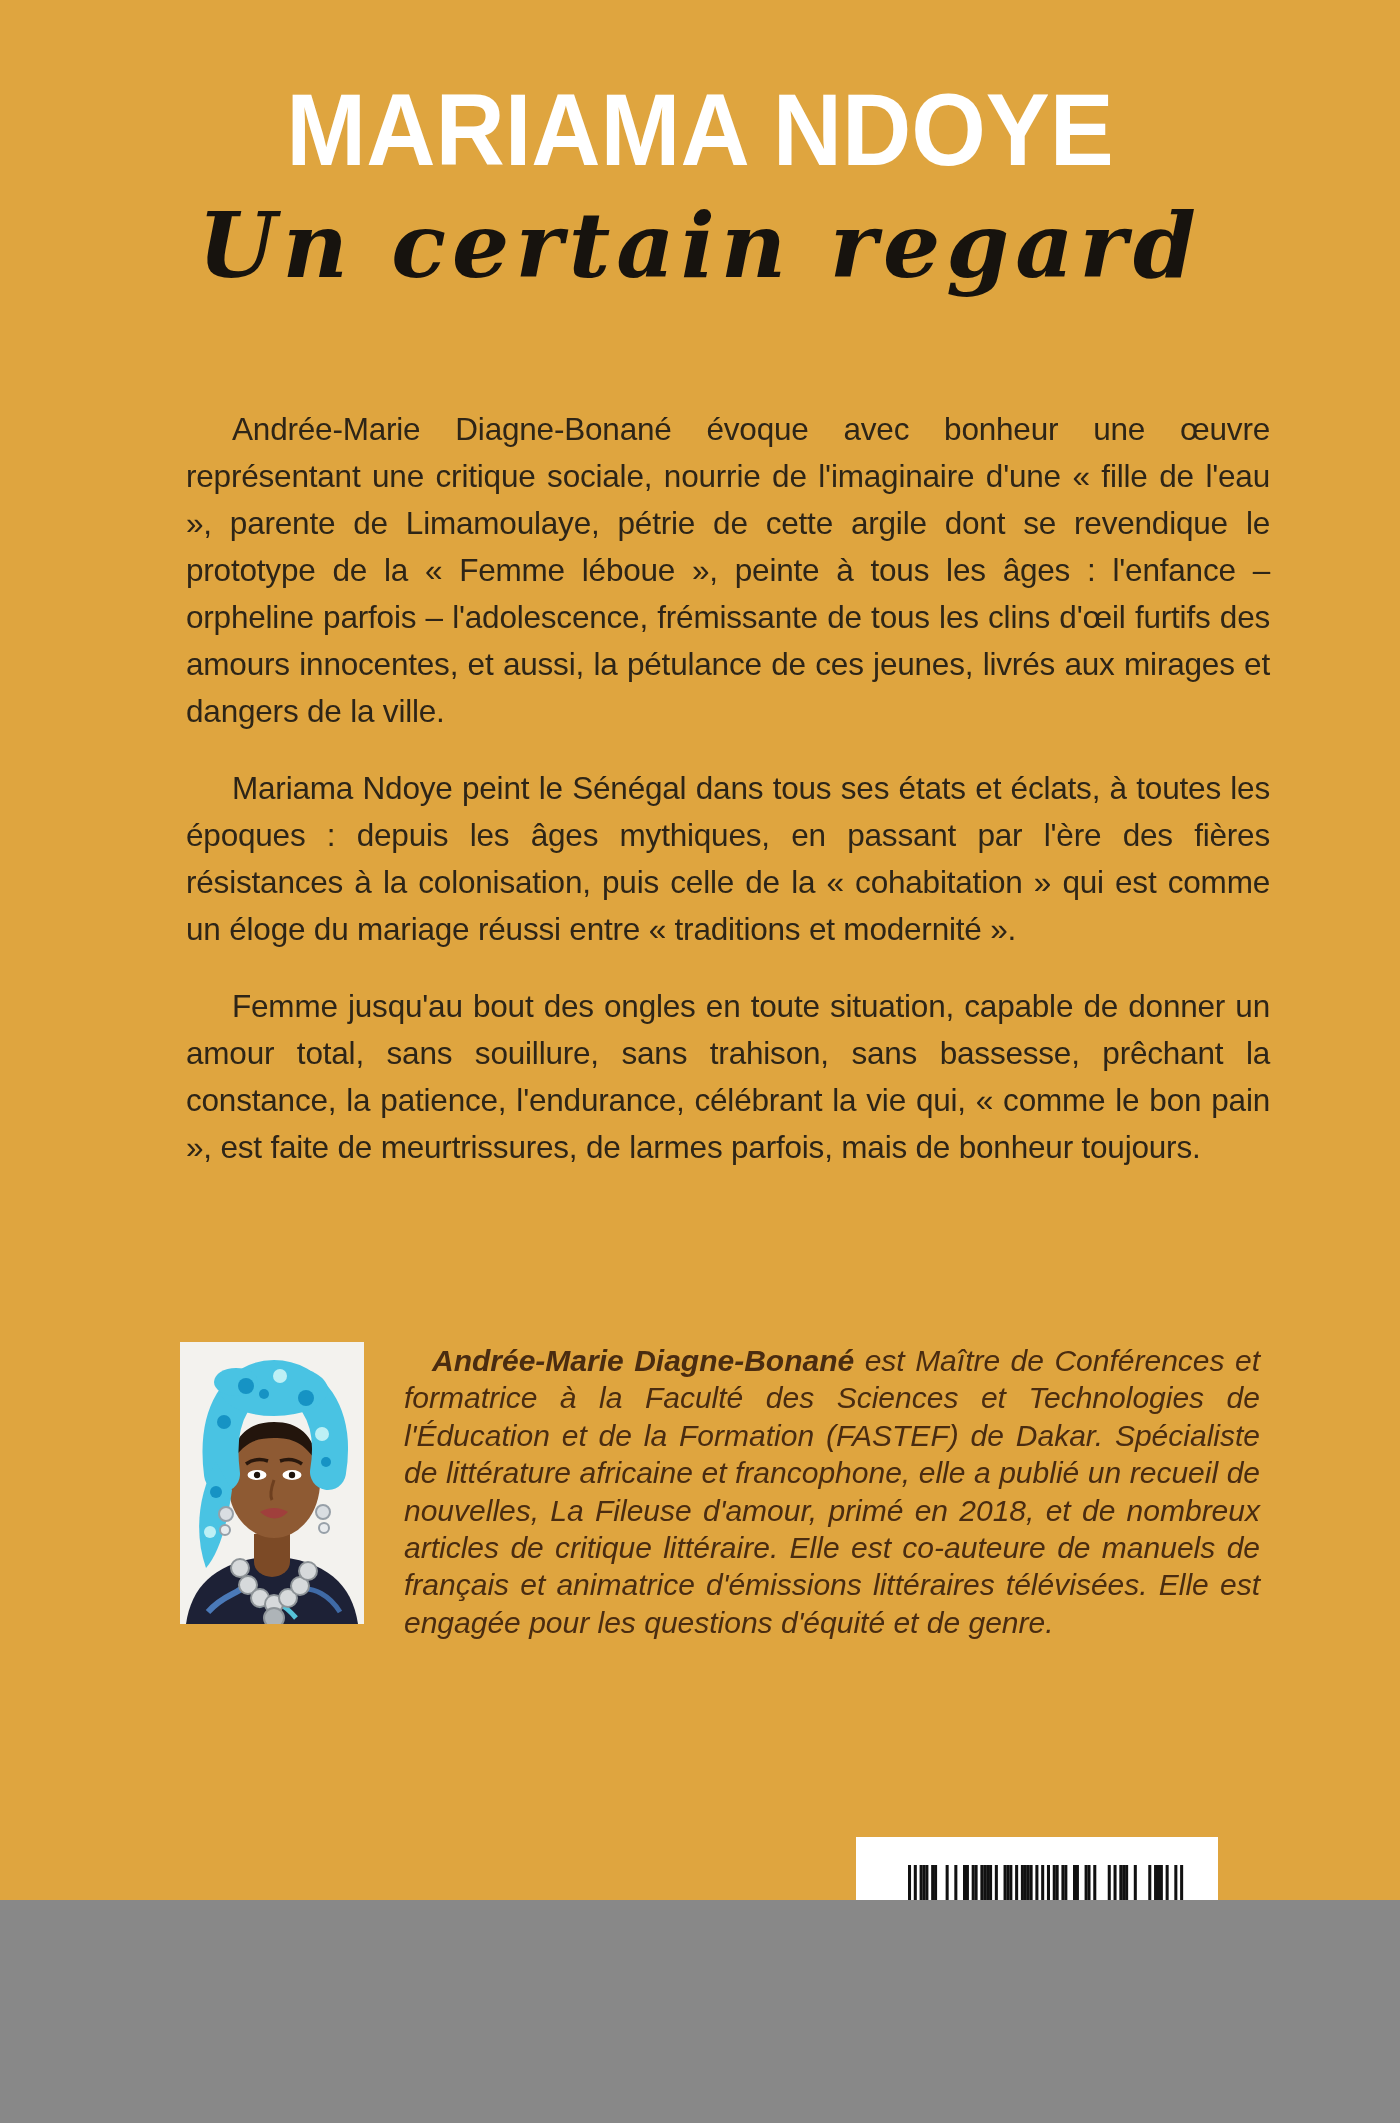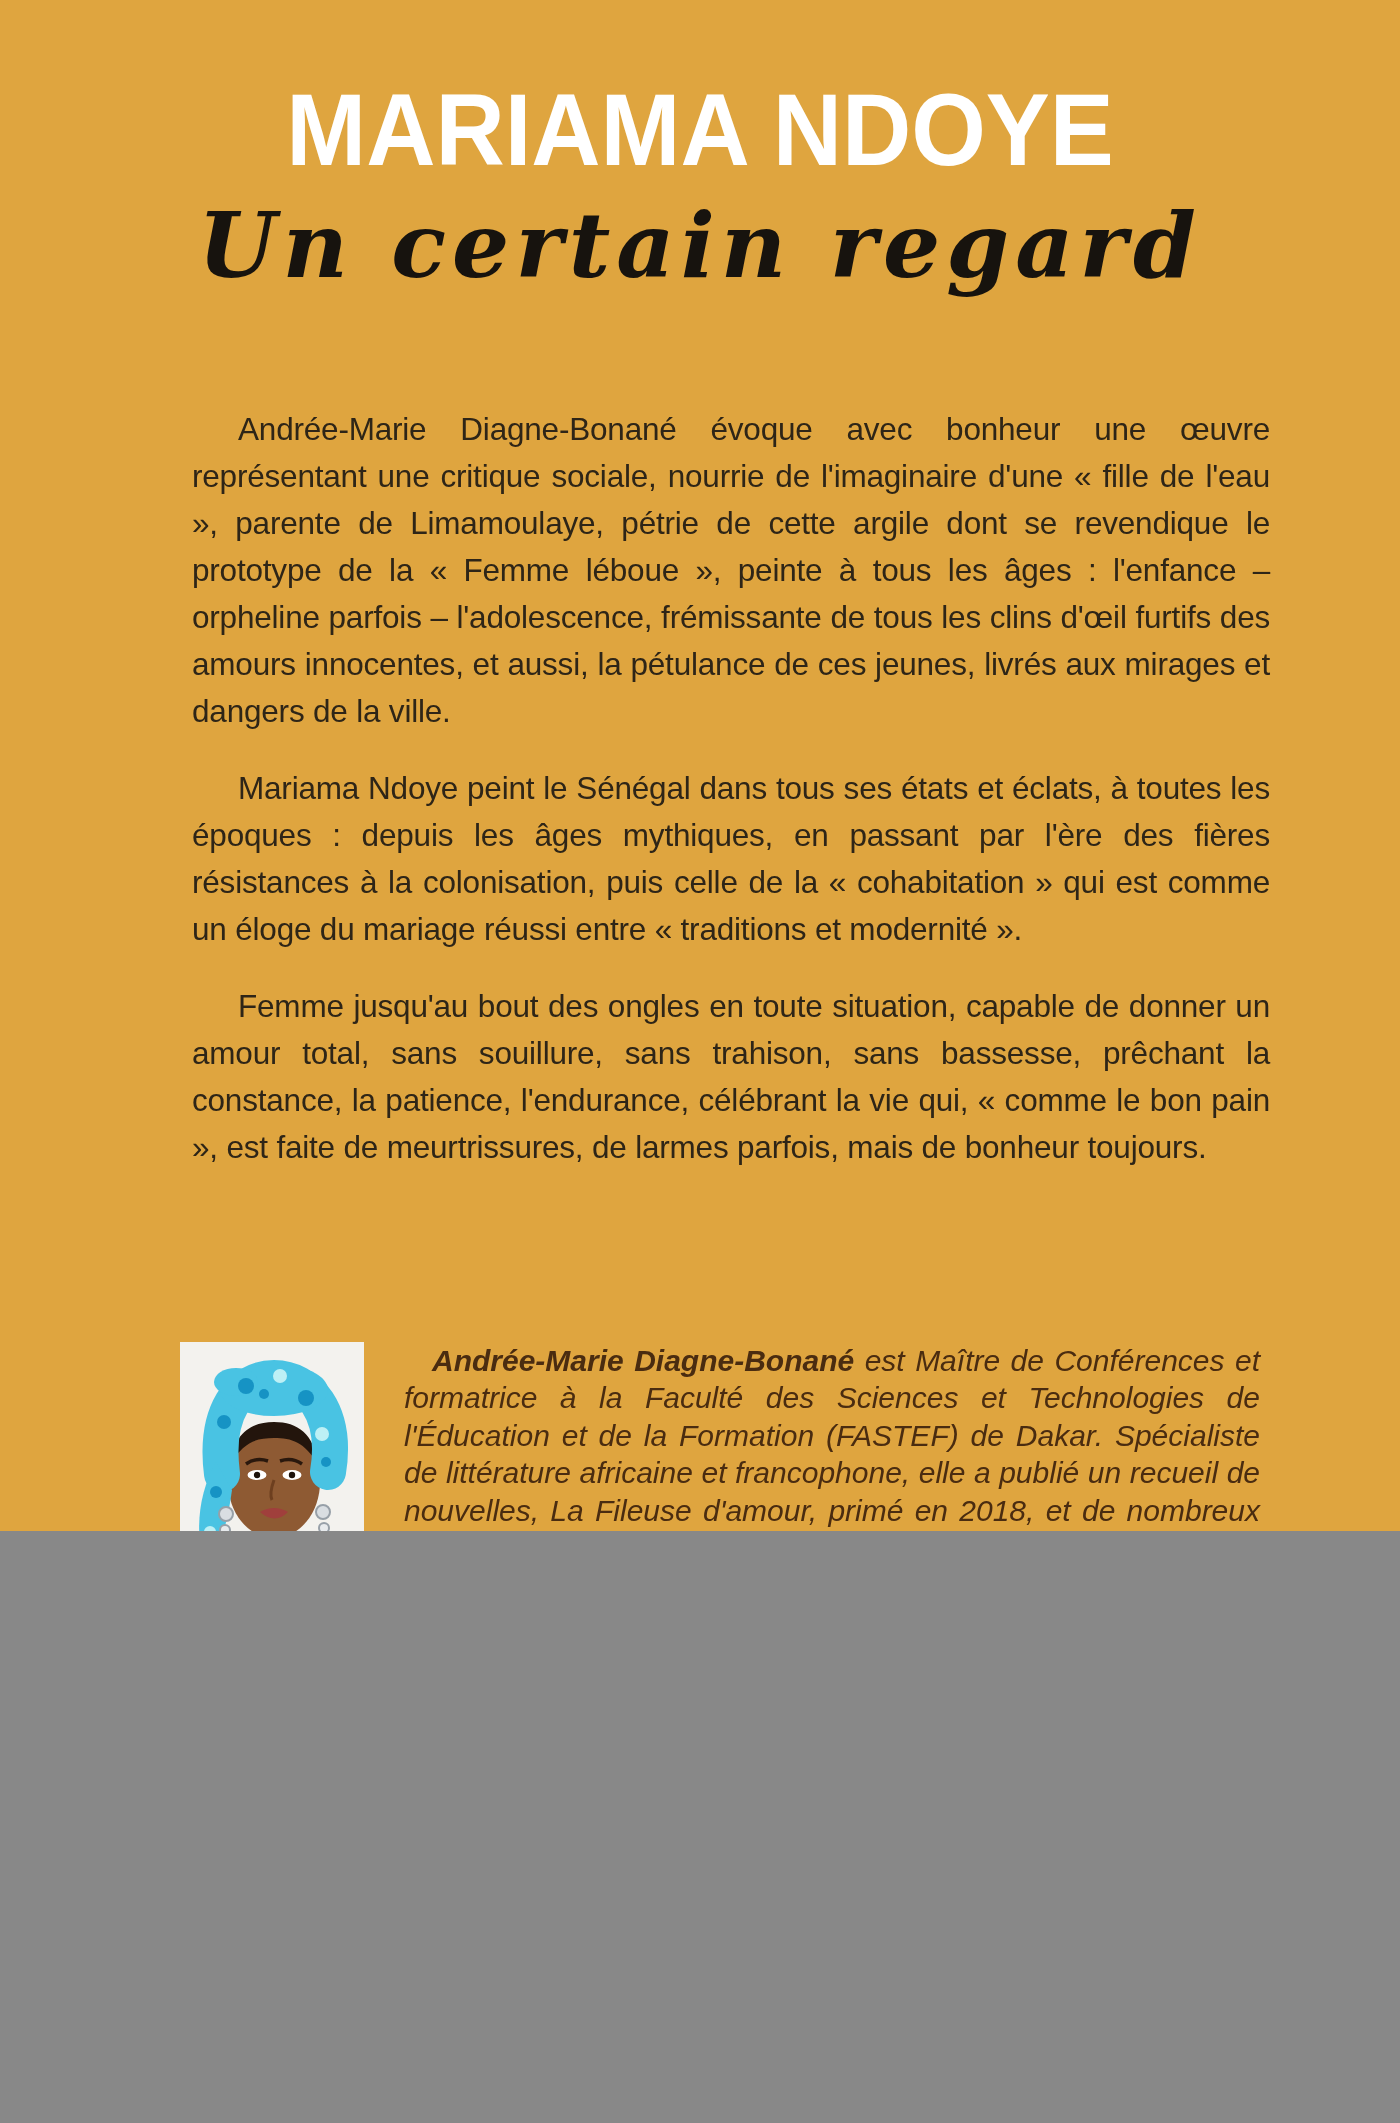--- a/index.html
+++ b/index.html
@@ -1,18 +1,18 @@
 <!DOCTYPE html>
 <html><head>
 <meta charset="utf-8">
 <style>
   html,body{margin:0;padding:0;background:#888;}
   .page{
     position:relative;
-    width:1400px;height:1531px;
+    width:1400px;height:1900px;
     background:#DFA53F;
     overflow:hidden;
     font-family:"Liberation Sans",sans-serif;
   }
   .title{
     position:absolute;top:72px;left:0;right:0;margin:0;
     text-align:center;
     font-family:"Liberation Sans",sans-serif;
     font-weight:bold;
     font-size:102px;
@@ -32,21 +32,21 @@
     color:#17130e;
     white-space:nowrap;
   }
   .copy{
     position:absolute;left:180px;top:406px;width:1090px;
     font-size:31.5px;line-height:47px;
     letter-spacing:-0.2px;
     text-align:justify;
     color:#2e2517;
   }
-  .copy p{margin:0 0 30px 12px;text-indent:46px;}
+  .copy p{margin:0 0 30px 6px;text-indent:46px;}
   .bio{
     position:absolute;left:180px;top:1342px;width:1080px;
     display:flex;align-items:flex-start;
   }
   .photo{
     flex:none;width:184px;height:282px;margin-right:40px;
     background:#f3f2ee;
   }
   .bio-text{
     flex:1;

